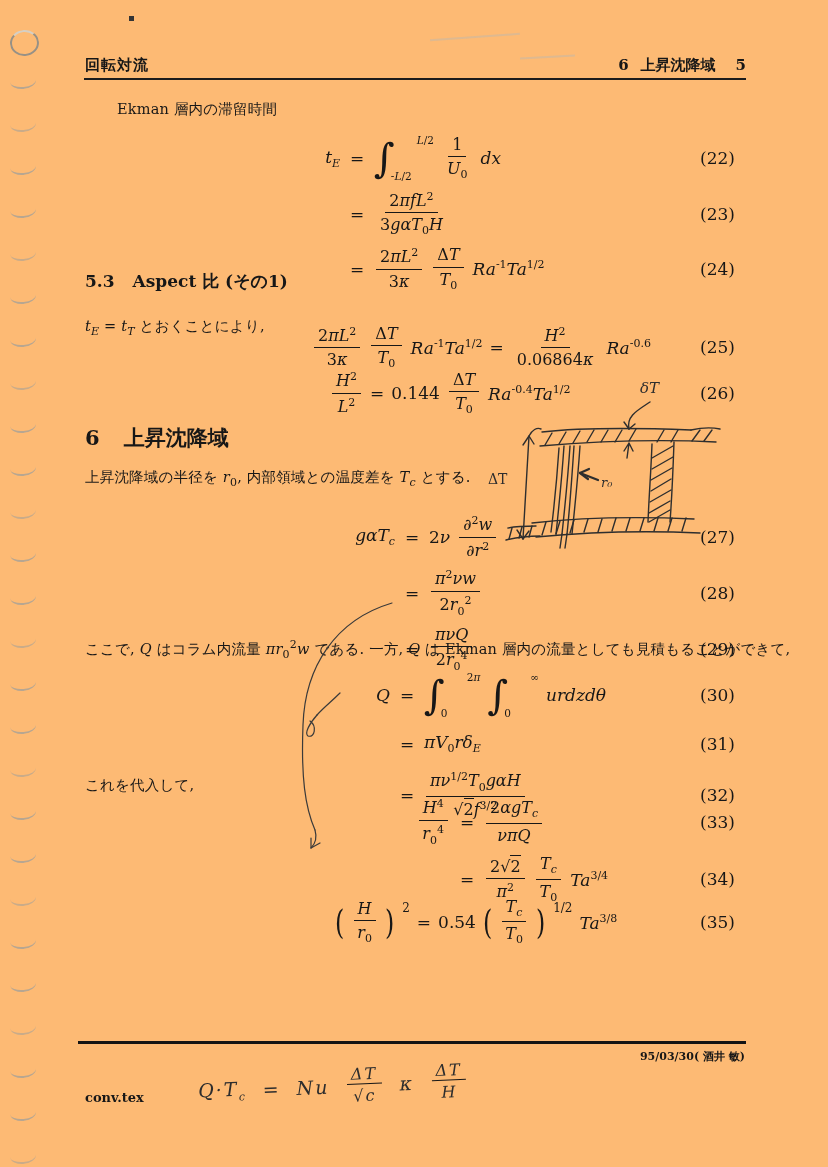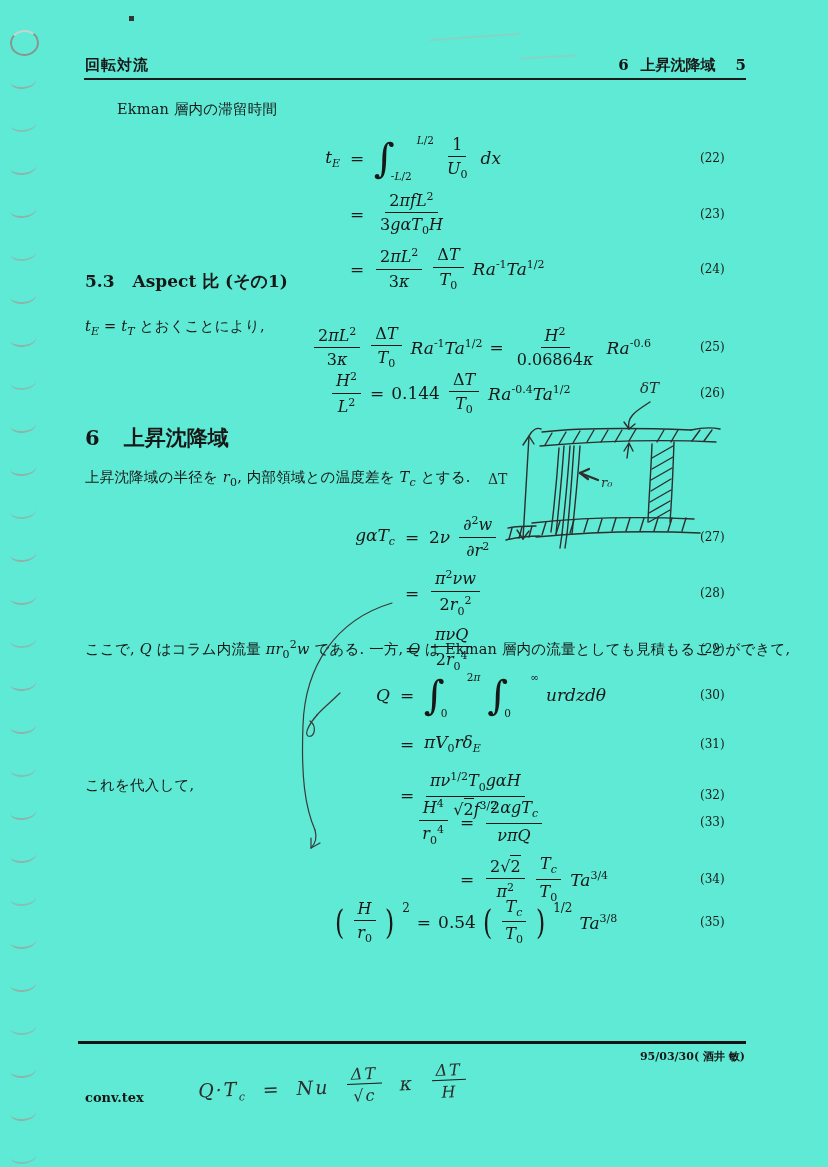--- a/index.html
+++ b/index.html
@@ -1,16 +1,16 @@
 <!DOCTYPE html>
 <html><head>
 <meta charset="utf-8">
 <style>
   html,body{margin:0;padding:0;background:#e9e9e5;}
-  .page{position:relative;width:828px;height:1167px;background:#5eead4;overflow:hidden;
+  .page{position:relative;width:828px;height:1167px;background:#fdba74;overflow:hidden;
         font-family:"DejaVu Serif","Liberation Serif",serif;color:#171717;}
   
   .sbm{position:absolute;left:10px;width:26px;height:14px;border-bottom:2.2px solid #a0a09b;
        border-radius:50%;opacity:.75;transform:rotate(-5deg);}
   .sbm0{width:25px;height:22px;border:2.4px solid #8d8d88;border-top-color:#d2d2cd;opacity:.9;}
   .speck{position:absolute;left:129px;top:16px;width:5px;height:5px;background:#343434;}
   .smudge{position:absolute;background:#b9b9b4;opacity:.45;height:2px;}
   
   .hdr-left{position:absolute;left:85px;top:56px;font-size:15px;font-weight:bold;letter-spacing:1px;}
   .hdr-right{position:absolute;right:82px;top:56px;font-size:15px;font-weight:bold;display:flex;gap:20px;}
@@ -41,21 +41,21 @@
   .fd{padding:2px 4px 0;}
   .intw{display:inline-flex;align-items:center;}
   .ints{font-size:40px;line-height:.9;}
   .intl{display:flex;flex-direction:column;justify-content:space-between;height:46px;
         font-size:10.5px;line-height:1;}
   .ihi{margin-left:22px;} .ilo{margin-left:-4px;}
   .sqb{border-top:1.2px solid #171717;padding-top:1px;}
   .bigp{display:inline-block;font-size:34px;line-height:0;transform:scaleX(.7);margin:0 -2px;}
   .psup{font-size:12px;position:relative;top:-14px;margin-left:1px;}
   .tag{position:absolute;left:calc(700px - var(--eqx));top:50%;transform:translateY(-50%);
-       font-size:12px;}
+       font-size:17px;}
   
   .hand{transform:rotate(-2.5deg);color:#2d2d2d;}
   .hand .eqrow{font-size:19px;font-style:italic;letter-spacing:2px;}
   .hand .rhs{gap:16px;}
   .hand .fn{border-bottom-width:1px;padding-bottom:0;}
   svg{position:absolute;pointer-events:none;}
   svg text{font-family:"DejaVu Serif","Liberation Serif",serif;}
 </style>
 </head>
 <body>

